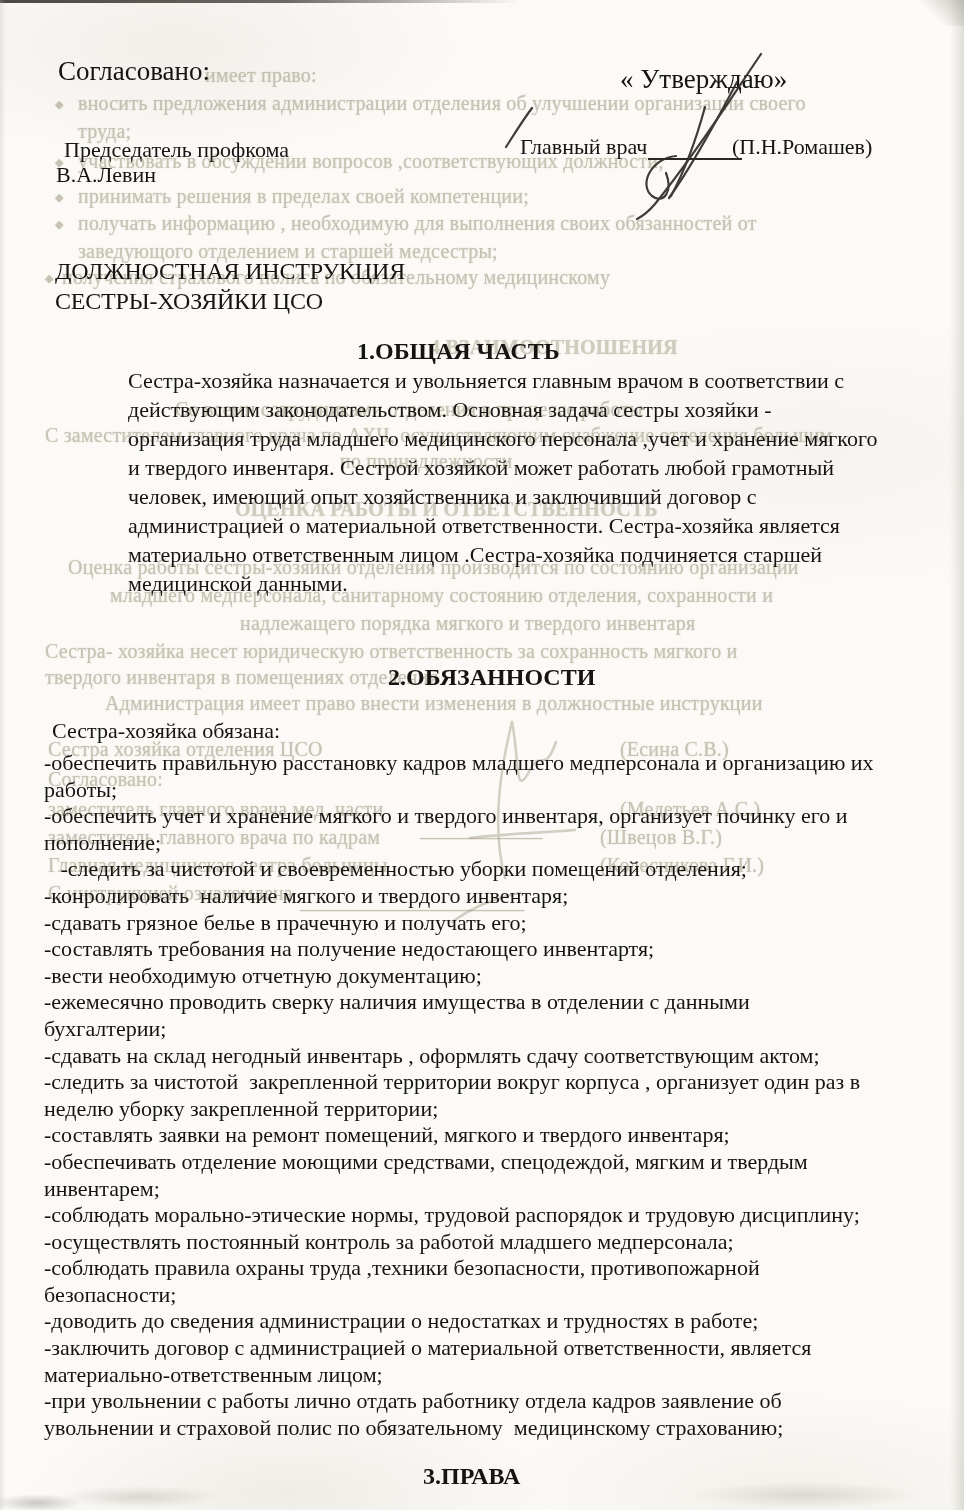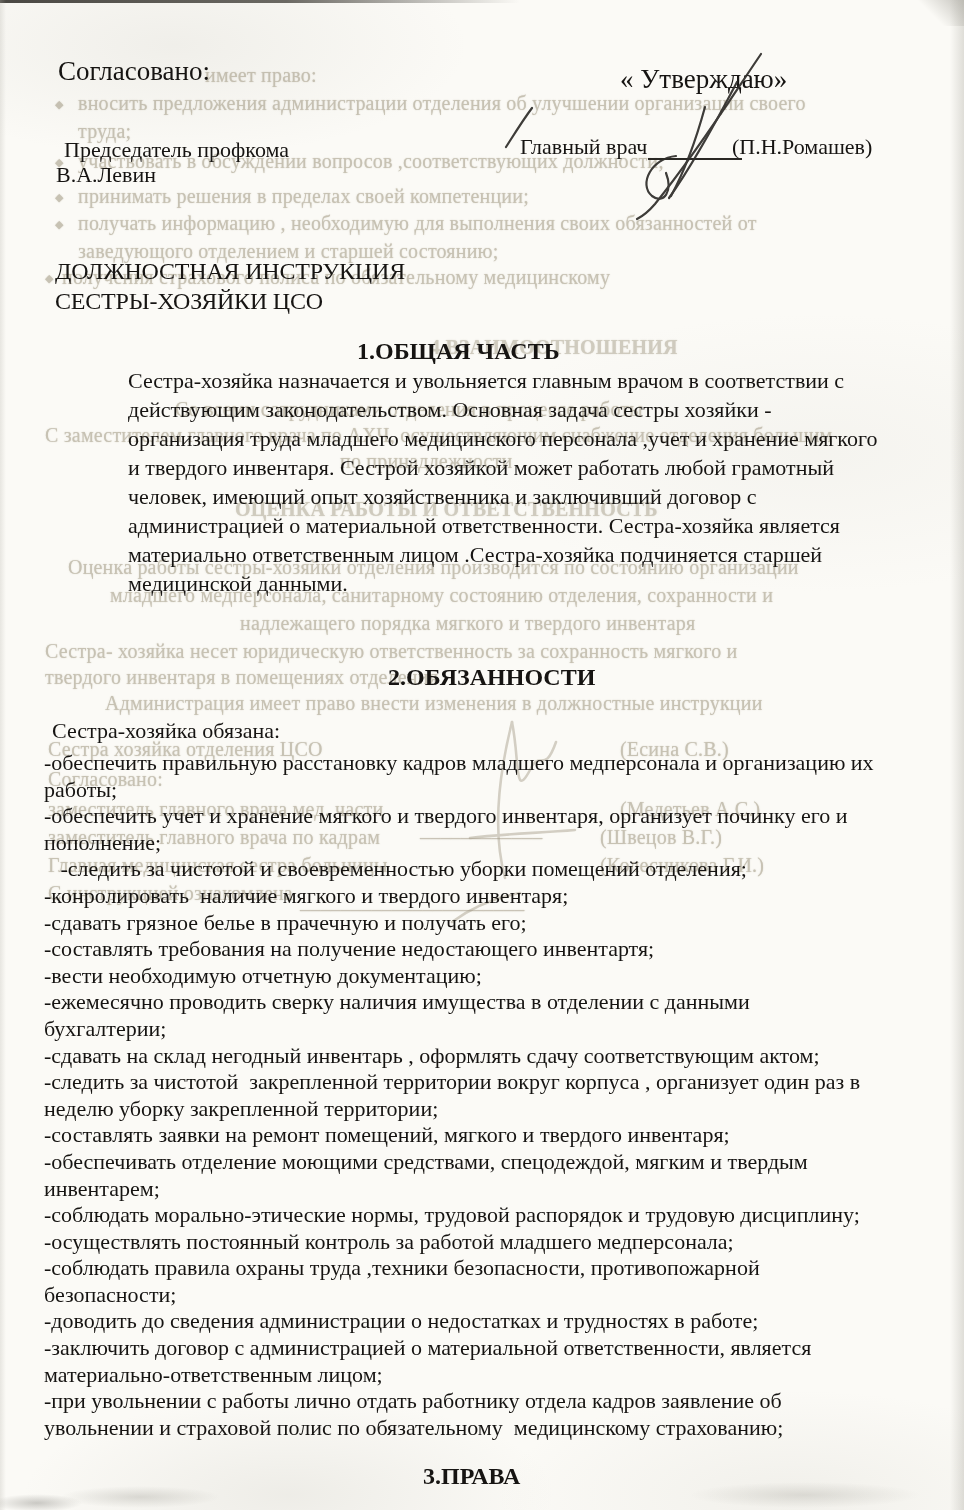--- a/index.html
+++ b/index.html
@@ -63,21 +63,21 @@
       <div class="ghost-line" style="left: 205px; top: 64px;">имеет право:</div>
       <div class="ghost-line" style="left: 55px; top: 98px; font-size: 11px;">◆</div>
       <div class="ghost-line" style="left: 78px; top: 92px;">вносить предложения администрации отделения об улучшении организации своего</div>
       <div class="ghost-line" style="left: 78px; top: 120px;">труда;</div>
       <div class="ghost-line" style="left: 55px; top: 156px; font-size: 11px;">◆</div>
       <div class="ghost-line" style="left: 78px; top: 150px;">участвовать в обсуждении вопросов ,соответствующих должности;</div>
       <div class="ghost-line" style="left: 55px; top: 191px; font-size: 11px;">◆</div>
       <div class="ghost-line" style="left: 78px; top: 185px;">принимать решения в пределах своей компетенции;</div>
       <div class="ghost-line" style="left: 55px; top: 218px; font-size: 11px;">◆</div>
       <div class="ghost-line" style="left: 78px; top: 212px;">получать информацию , необходимую для выполнения своих обязанностей от</div>
-      <div class="ghost-line" style="left: 78px; top: 240px;">заведующого отделением и старшей состоянию;</div>
+      <div class="ghost-line" style="left: 78px; top: 240px;">заведующого отделением и старшей медсестры;</div>
       <div class="ghost-line" style="left: 45px; top: 272px; font-size: 11px;">◆</div>
       <div class="ghost-line" style="left: 62px; top: 266px;">получения страхового полиса по обязательному медицинскому</div>
       <div class="ghost-line bold" style="left: 430px; top: 336px;">4.ВЗАИМООТНОШЕНИЯ</div>
       <div class="ghost-line" style="left: 175px; top: 398px;">Со всеми сотрудниками отделения в процессе работы</div>
       <div class="ghost-line" style="left: 45px; top: 424px;">С заместителем главного врача по АХЧ, осуществляющим снабжение отделения большим</div>
       <div class="ghost-line" style="left: 340px; top: 450px;">по принадлежности</div>
       <div class="ghost-line bold" style="left: 235px; top: 498px;">ОЦЕНКА РАБОТЫ И ОТВЕТСТВЕННОСТЬ</div>
       <div class="ghost-line" style="left: 68px; top: 556px;">Оценка работы сестры-хозяйки отделения производится по состоянию организации</div>
       <div class="ghost-line" style="left: 110px; top: 584px;">младшего медперсонала, санитарному состоянию отделения, сохранности и</div>
       <div class="ghost-line" style="left: 240px; top: 612px;">надлежащего порядка мягкого и твердого инвентаря</div>

